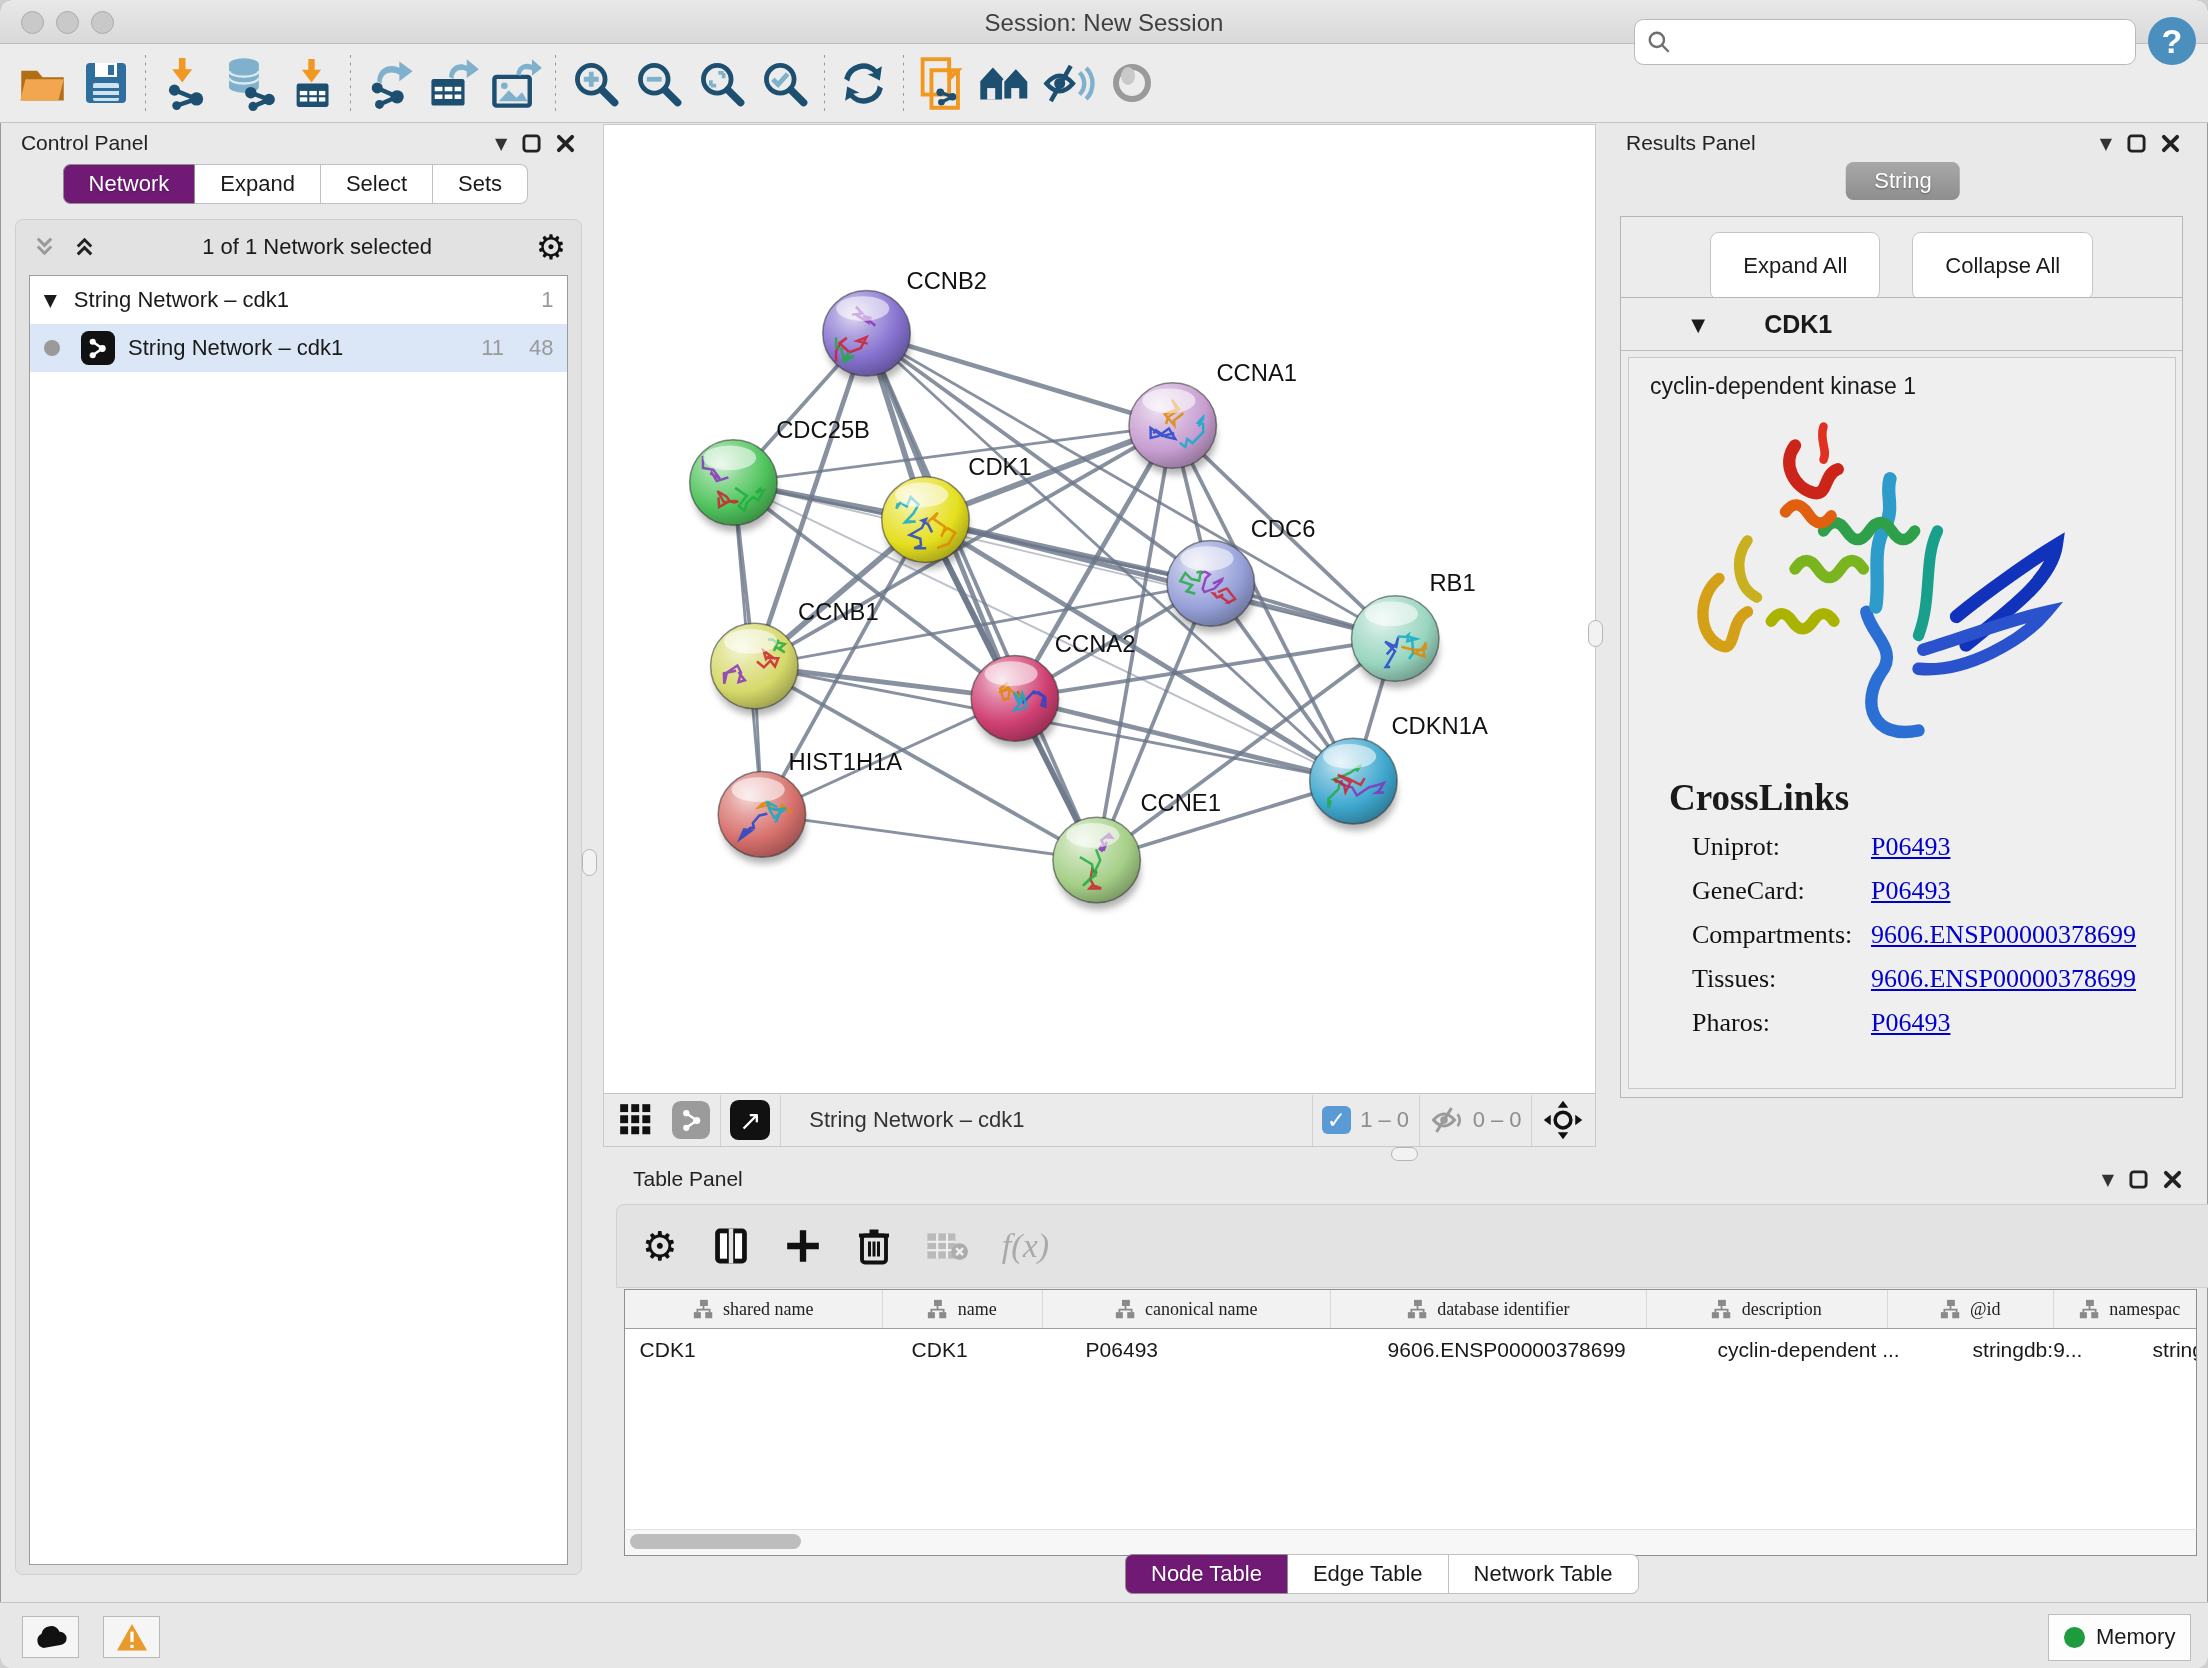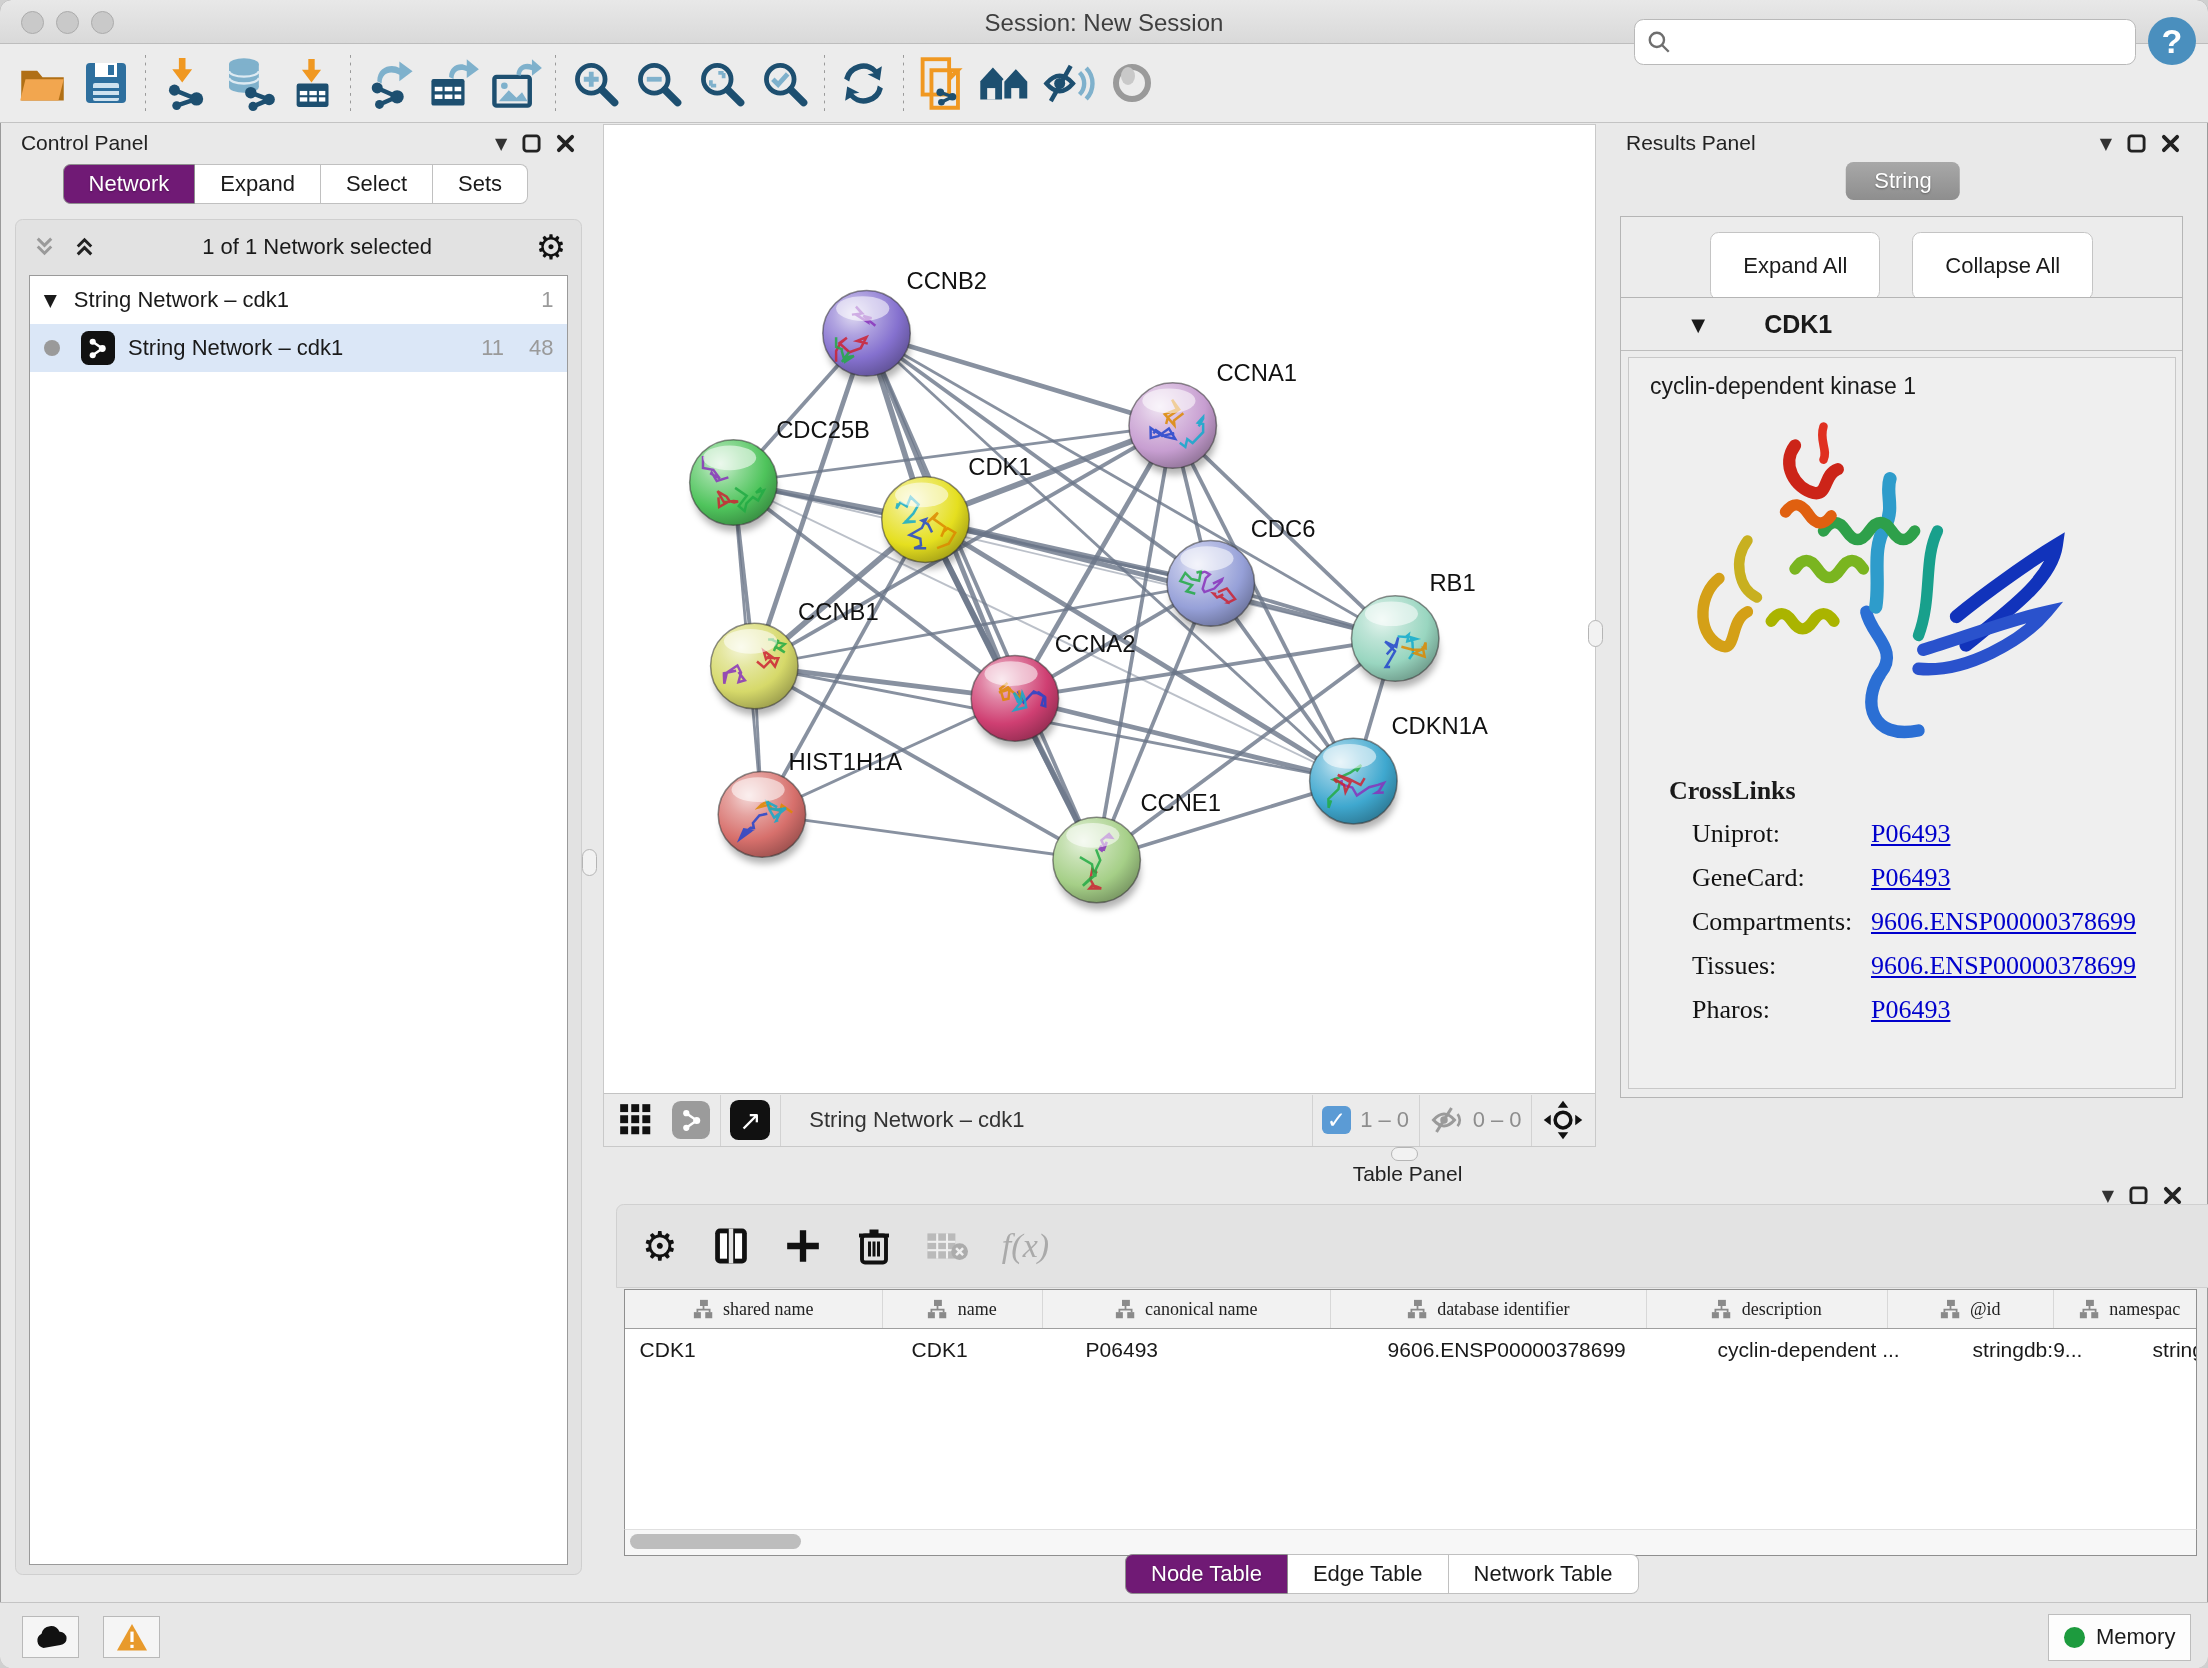--- a/index.html
+++ b/index.html
@@ -72,21 +72,21 @@
     border:1px solid #b5b5b5;display:flex;align-items:center;justify-content:center;gap:32px;}
   .wbtn{height:42px;padding:12px 32px;background:#fff;border:1px solid #c4c4c4;border-radius:8.6px;
     font-size:22px;display:flex;align-items:center;}
   .rp-box2{position:absolute;left:13.3px;top:171px;width:561px;height:799px;background:#ececec;border:1px solid #b5b5b5;}
   .rp-entry-h{height:52px;display:flex;align-items:center;border-bottom:1px solid #bdbdbd;}
   .rp-entry-h .tri{margin-left:70px;font-size:18px;}
   .rp-entry-h .ename{margin-left:59px;font-size:25px;font-weight:bold;}
   .rp-entry-body{position:absolute;left:6.7px;top:59px;right:6.7px;bottom:7.6px;background:#efefef;
     border:1px solid #c8c8c8;overflow:hidden;}
   .rp-desc{font-size:23px;margin:15px 0 0 21px;}
-  .xl-head{font-family:"Liberation Serif",serif;font-weight:bold;font-size:26px;margin:17px 0 5.7px 40px;}
+  .xl-head{font-family:"Liberation Serif",serif;font-weight:bold;font-size:37px;margin:17px 0 5.7px 40px;}
   .xl-row{display:flex;font-family:"Liberation Serif",serif;font-size:26px;height:44px;align-items:center;}
   .xl-row .xl-label{margin-left:63px;width:179px;color:#111;}
   .xl-row .xl-link{color:#0000cc;text-decoration:underline;}
   
   .table-panel{position:absolute;left:616px;top:1162px;width:1583px;height:447px;}
   .tp-tools{position:absolute;left:0px;top:42px;width:1581px;height:82px;background:#e3e3e3;
     border:1px solid #d0d0d0;border-radius:7.6px 7.6px 0 0;display:flex;align-items:center;gap:34px;padding-left:25px;}
   .fx{font-family:"Liberation Serif",serif;font-style:italic;font-size:34px;color:#aaa;}
   .tp-table{position:absolute;left:7.6px;top:127px;width:1571px;height:240px;background:#fff;
     border:1.9px solid #8f8f8f;border-bottom:none;overflow:hidden;}
@@ -709,21 +709,21 @@
             <div class="xl-row">
               <span class="xl-label">Pharos:</span>
               <span class="xl-link">P06493</span>
             </div>
           </div>
       </div>
     </div>
   </div>
 
   <div class="table-panel">
-    <div class="panel-h" style="padding:0 17px;flex-direction:column;">
+    <div class="panel-h" style="padding:0 17px;">
       <span class="ph-title">Table Panel</span>
       <span class="ph-icons">
         <span class="caret sym">▼</span>
         <svg width="19" height="19" viewBox="0 0 20 20">
             <rect x="2" y="2" width="16" height="16" fill="none" stroke="#222" stroke-width="3" rx="3"></rect>
           </svg>
         <svg width="19" height="19" viewBox="0 0 20 20">
             <path d="M3 3 L17 17 M17 3 L3 17" stroke="#222" stroke-width="4" stroke-linecap="round"></path>
           </svg>
       </span>

